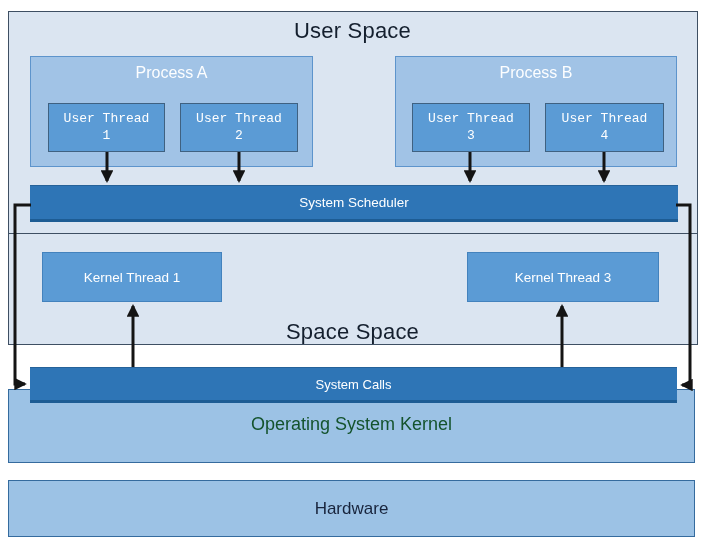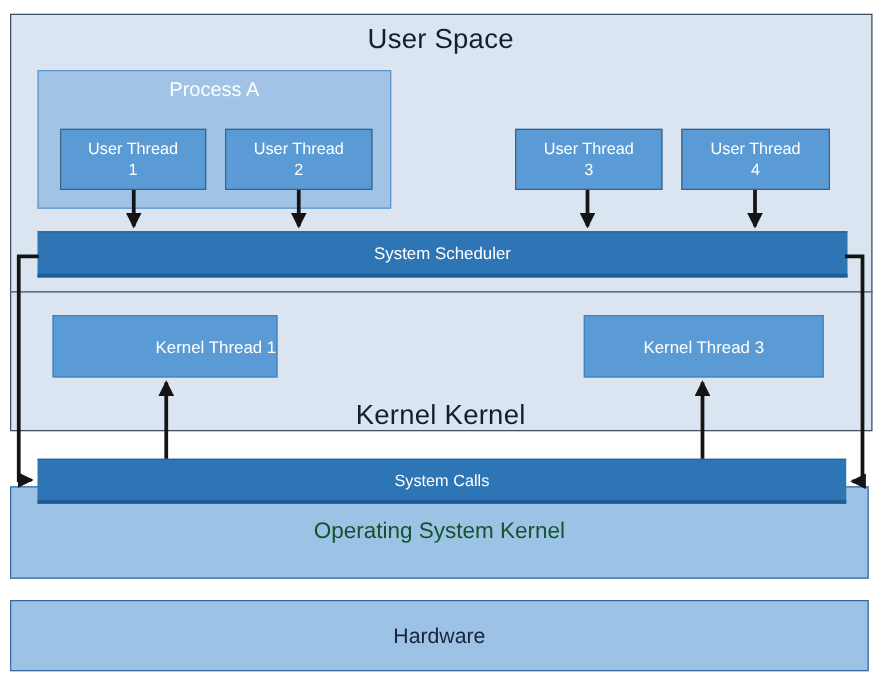--- a/index.html
+++ b/index.html
@@ -47,20 +47,21 @@
     background: #5b9bd5;
     border: 1.5px solid #3f6181;
     color: #ffffff;
     font-size: 13px;
     line-height: 1.25;
     display: flex;
     flex-direction: column;
     align-items: center;
     justify-content: center;
     text-align: center;
+    font-family: Liberation Mono, monospace;
   }
 
   
   .dark-bar {
     background: #2e75b6;
     border-top: 1px solid #266299;
     border-bottom: 3px solid #1d5c94;
     color: #ffffff;
     display: flex;
     align-items: center;
@@ -96,48 +97,51 @@
 </style>
 </head>
 <body>
 
 <div id="stage">
 
   <div class="abs space-region" style="left:8px; top:11px; width:690px; height:224px;"></div>
   <div class="space-label abs" style="left:0; top:18px;">User Space</div>
 
   <div class="abs space-region" style="left:8px; top:233px; width:690px; height:112px;"></div>
-  <div class="space-label abs" style="left:0; top:319px;">Kernel Kernel</div>
+  <div class="space-label abs" style="left:0; top:319px;">Space Space</div>
 
   <div class="abs process-box" style="left:30px; top:56px; width:283px; height:111px;">
     <div class="process-label">Process A</div>
   </div>
   <div class="abs user-thread" style="left:48px; top:103px; width:117px; height:49px;">
     <span>User Thread</span>
     <span>1</span>
   </div>
   <div class="abs user-thread" style="left:180px; top:103px; width:118px; height:49px;">
     <span>User Thread</span>
     <span>2</span>
   </div>
 
+  <div class="abs process-box" style="left:395px; top:56px; width:282px; height:111px;">
+    <div class="process-label">Process B</div>
+  </div>
   <div class="abs user-thread" style="left:412px; top:103px; width:118px; height:49px;">
     <span>User Thread</span>
     <span>3</span>
   </div>
   <div class="abs user-thread" style="left:545px; top:103px; width:119px; height:49px;">
     <span>User Thread</span>
     <span>4</span>
   </div>
 
   <div class="abs dark-bar" style="left:30px; top:185px; width:648px; height:37px; font-size:13.5px;">
     <span>System Scheduler</span>
   </div>
 
-  <div class="abs kernel-thread" style="left:42px; top:252px; width:180px; height:50px;justify-content:flex-end;">
+  <div class="abs kernel-thread" style="left:42px; top:252px; width:180px; height:50px;">
     <span>Kernel Thread 1</span>
   </div>
   <div class="abs kernel-thread" style="left:467px; top:252px; width:192px; height:50px;">
     <span>Kernel Thread 3</span>
   </div>
 
   <div class="abs panel" style="left:8px; top:389px; width:687px; height:74px; z-index:0;">
     <div style="position:absolute; top:24px; width:100%; text-align:center; font-size:18px; color:#14532d;">Operating System Kernel</div>
   </div>
 

